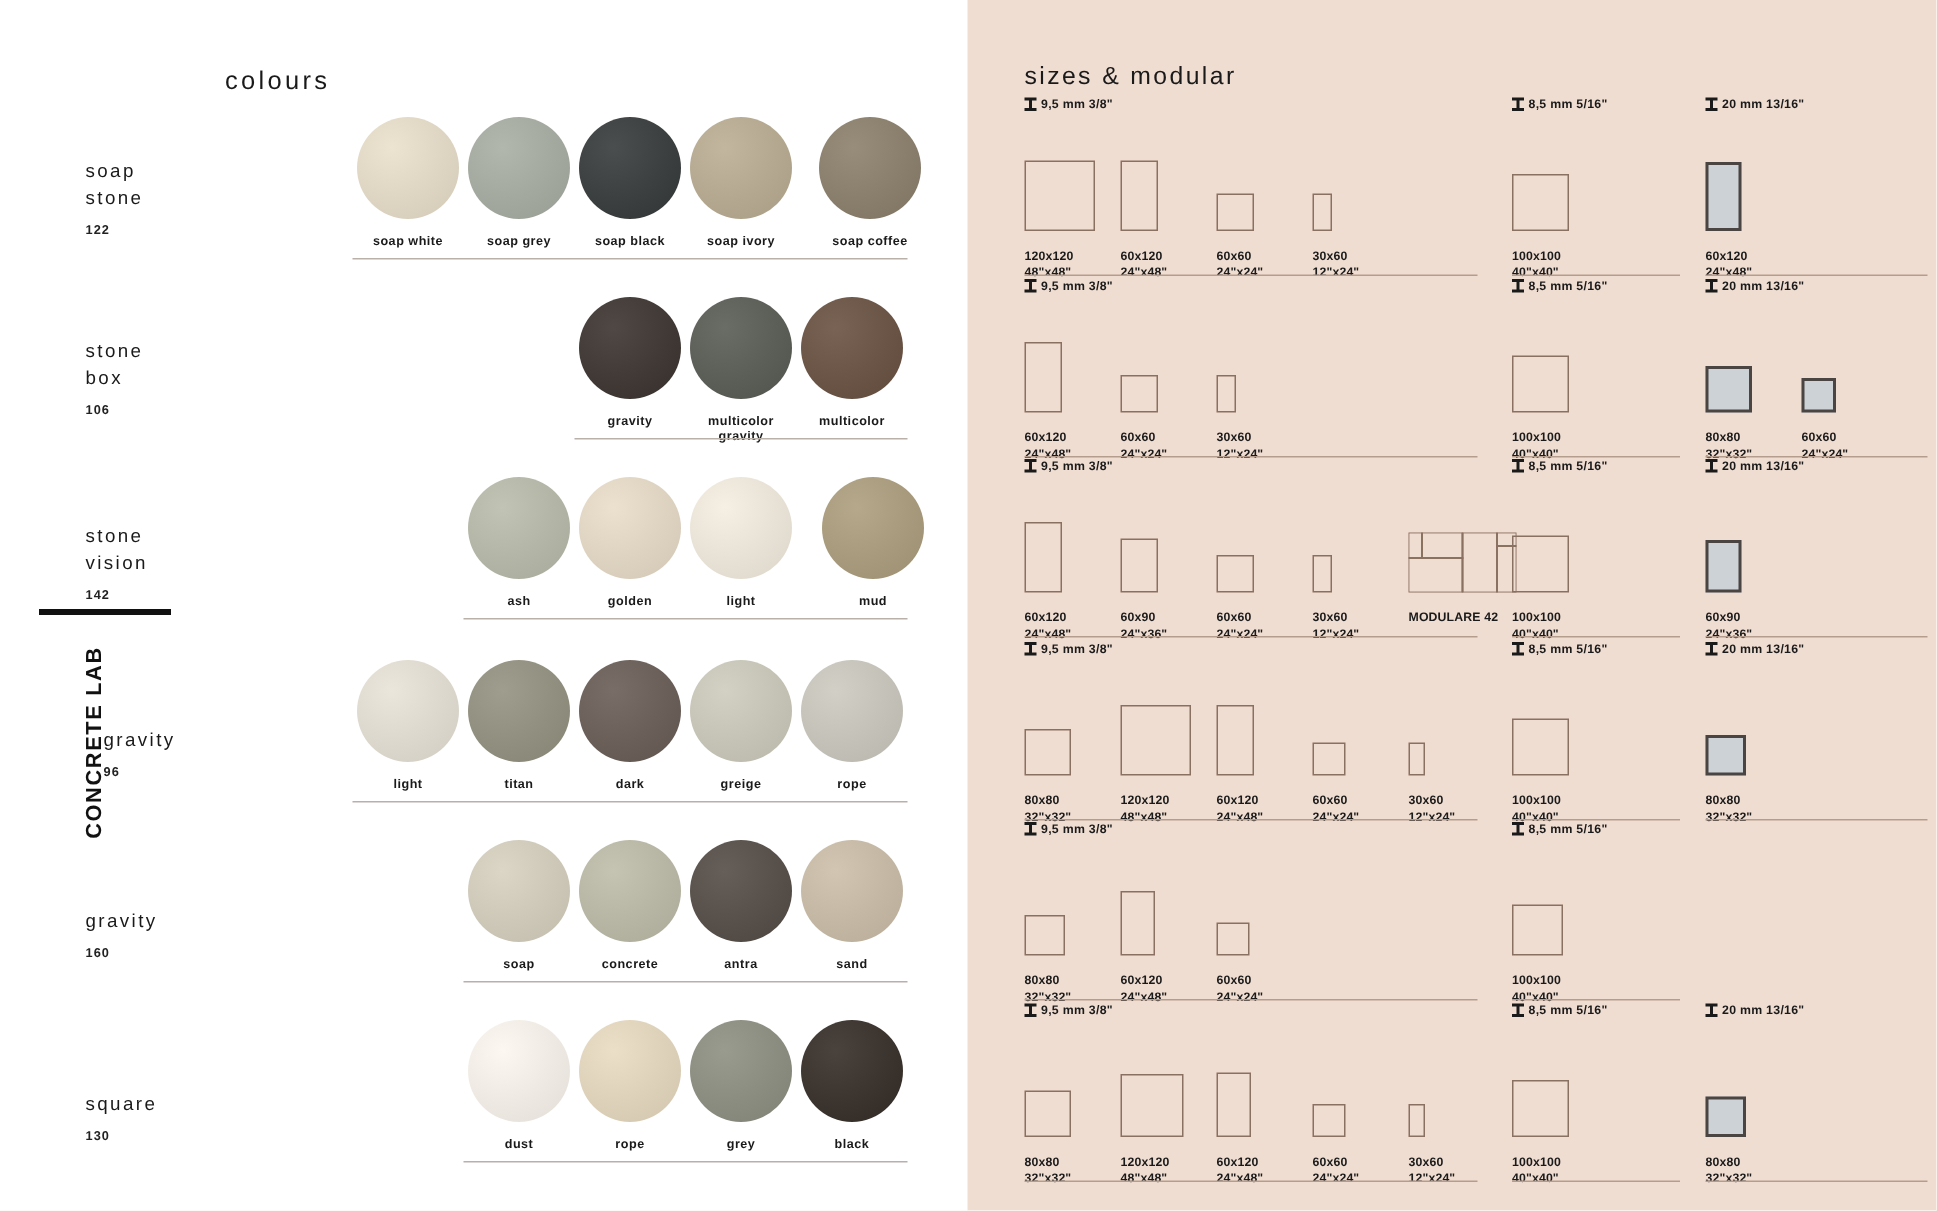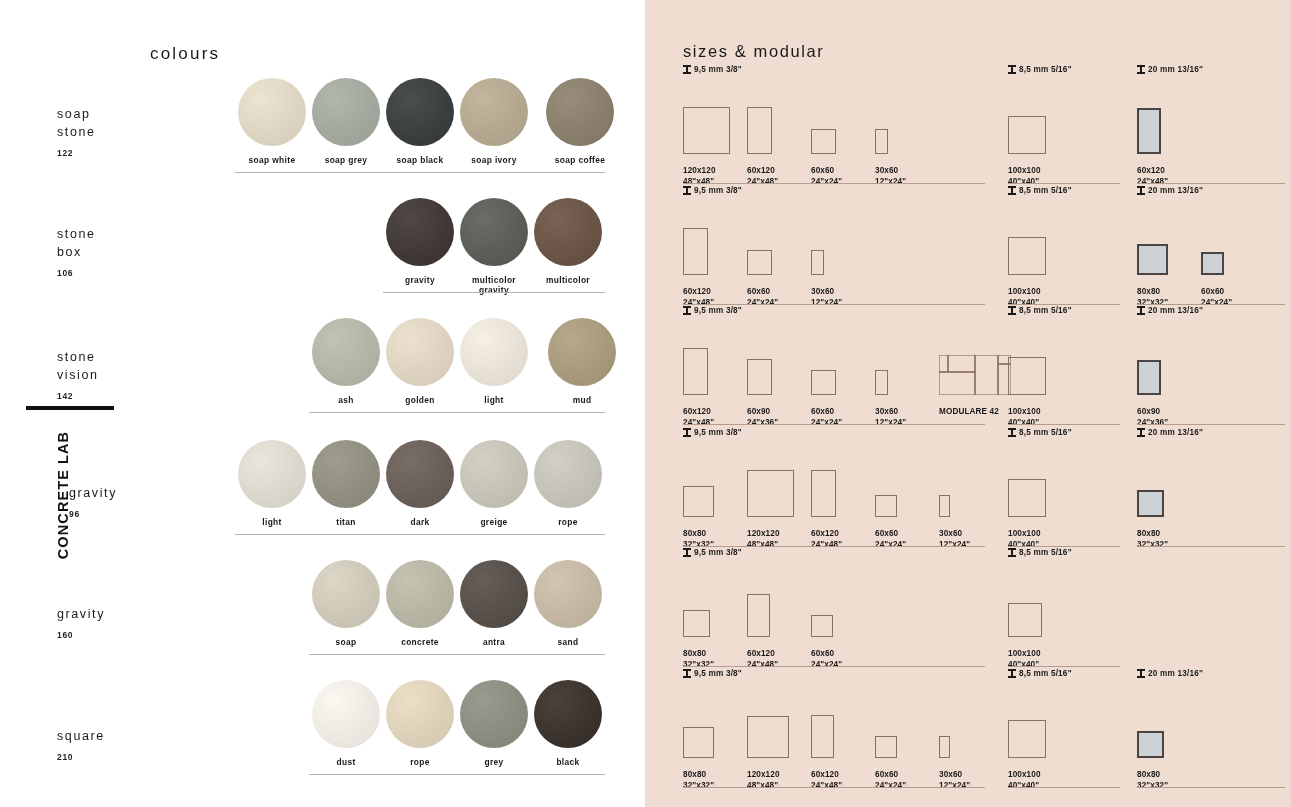--- a/index.html
+++ b/index.html
@@ -227,21 +227,21 @@
               <div class="swatch-label">antra</div>
             </div>
             <div class="swatch" style="left: 222px;">
               <div class="disc" style="background: radial-gradient(circle at 34% 30%, rgb(210, 198, 179) 0%, rgb(196, 184, 165) 52%, rgb(184, 172, 153) 100%);"></div>
               <div class="swatch-label">sand</div>
             </div>
             <div class="strip-rule" style="left: 0px; width: 296px; top: 94px;"></div>
           </div>
         </div>
         <div class="series-row" style="top: 680px;">
-          <div class="series-label" style="top: 47px;"><span>square</span><span class="num">210</span></div>
+          <div class="series-label" style="top: 47px;"><span>square</span><span class="num">130</span></div>
           <div class="swatch-strip" style="left: 309px; width: 296px;">
             <div class="swatch" style="left: 0px;">
               <div class="disc" style="background: radial-gradient(circle at 34% 30%, rgb(252, 248, 241) 0%, rgb(238, 234, 227) 52%, rgb(226, 222, 215) 100%);"></div>
               <div class="swatch-label">dust</div>
             </div>
             <div class="swatch" style="left: 74px;">
               <div class="disc" style="background: radial-gradient(circle at 34% 30%, rgb(235, 223, 199) 0%, rgb(221, 209, 185) 52%, rgb(209, 197, 173) 100%);"></div>
               <div class="swatch-label">rope</div>
             </div>
             <div class="swatch" style="left: 148px;">

